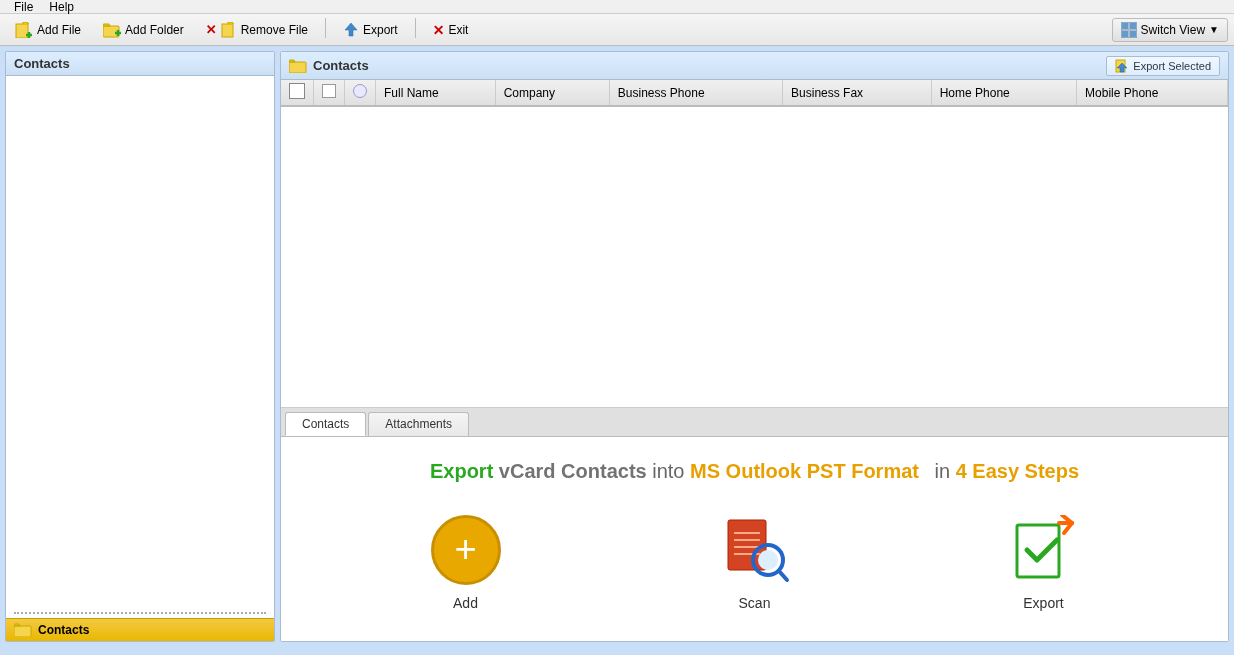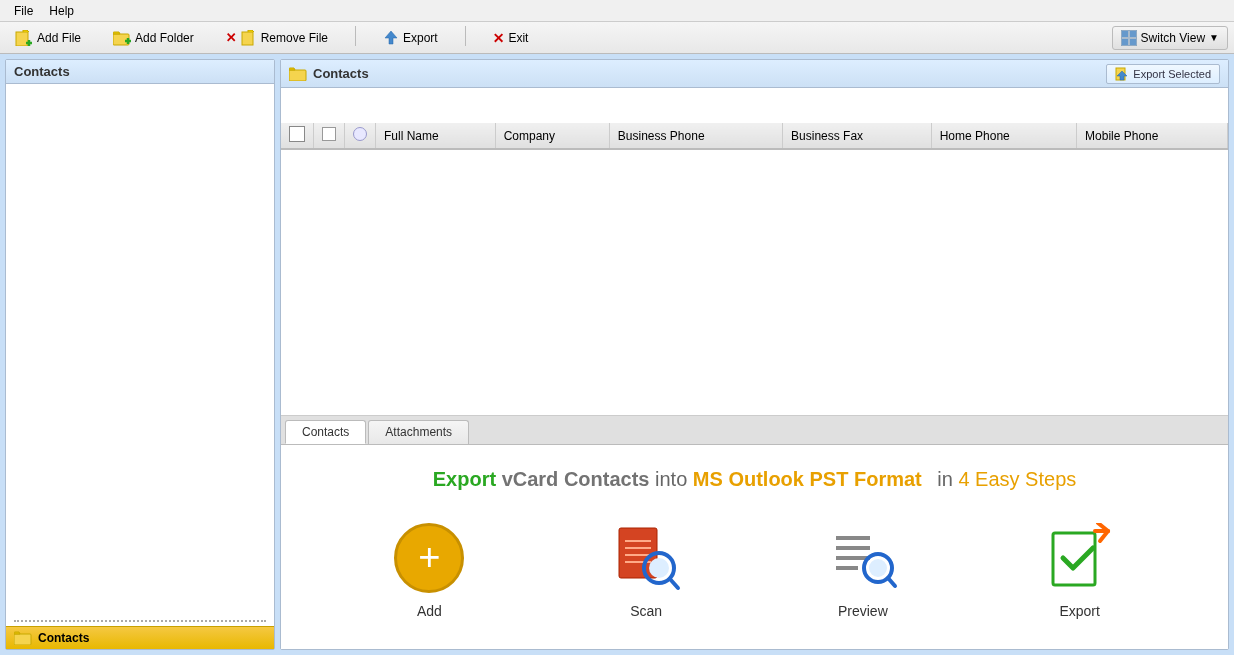--- a/index.html
+++ b/index.html
@@ -12,42 +12,42 @@
       overflow: hidden;
     }
 
     
     .menu-bar {
       background: #f0f0f0;
       border-bottom: 1px solid #ccc;
       padding: 2px 6px;
       display: flex;
       align-items: center;
-      height: 22px;
+      height: 14px;
     }
     .menu-item {
       padding: 2px 8px;
       cursor: pointer;
       font-size: 12px;
     }
 
     
     .toolbar {
       background: linear-gradient(to bottom, #f5f5f5, #e8e8e8);
       border-bottom: 1px solid #bbb;
       padding: 4px 6px;
       display: flex;
       align-items: center;
       height: 32px;
       justify-content: space-between;
     }
     .toolbar-left {
       display: flex;
       align-items: flex-start;
-      gap: 14px;
+      gap: 4px;
     }
     .toolbar-btn {
       display: flex;
       align-items: center;
       gap: 4px;
       padding: 3px 8px;
       cursor: pointer;
       font-size: 12px;
       border: 1px solid transparent;
       background: transparent;
@@ -171,21 +171,20 @@
 
     
     .table-container {
       overflow: auto;
       flex: 1;
     }
     .contacts-table {
       width: 100%;
       border-collapse: collapse;
       font-size: 12px;
-      margin-top: 35px;
     }
     .contacts-table th {
       background: linear-gradient(to bottom, #f0f0f0, #e0e0e0);
       border-right: 1px solid #ccc;
       border-bottom: 2px solid #bbb;
       padding: 3px 8px;
       text-align: left;
       font-weight: normal;
       white-space: nowrap;
       position: sticky;
@@ -472,21 +471,21 @@
         <div class="tab">Attachments</div>
       </div>
 
       <div class="steps-panel">
         <div class="steps-title">
           <span style="color:#2aa822; font-weight:bold;">Export </span>
           <span style="color:#737373; font-weight:bold;">vCard Contacts </span>
           <span style="color:#666;">into </span>
           <span style="color:#e8a000; font-weight:bold;">MS Outlook PST Format </span>
           <span style="color:#666;margin-left:10px;">in </span>
-          <span style="color:#e8a000; font-weight:normal;text-align:center;">4 Easy Steps</span>
+          <span style="color:#e8a000; font-weight:bold;text-align:center;">4 Easy Steps</span>
         </div>
 
         <div class="steps-row">
 
           <div class="step-item">
             <div class="add-icon-wrap">
               <span class="add-plus">+</span>
             </div>
             <span class="step-label">Add</span>
           </div>
@@ -503,36 +502,20 @@
                 <line x1="14" y1="39" x2="40" y2="39" stroke="#ffaa88" stroke-width="2"></line>
 
                 <circle cx="48" cy="45" r="15" fill="none" stroke="#2266cc" stroke-width="4"></circle>
                 <circle cx="48" cy="45" r="10" fill="#ddeeff" stroke="none"></circle>
                 <line x1="59" y1="56" x2="67" y2="65" stroke="#2266cc" stroke-width="4" stroke-linecap="round"></line>
               </svg>
             </div>
             <span class="step-label">Scan</span>
           </div>
 
-          <div class="step-item">
-            <div class="preview-icon-wrap">
-              <svg width="70" height="70" viewBox="0 0 70 70">
-
-                <line x1="8" y1="15" x2="42" y2="15" stroke="#888888" stroke-width="4"></line>
-                <line x1="8" y1="25" x2="42" y2="25" stroke="#888888" stroke-width="4"></line>
-                <line x1="8" y1="35" x2="42" y2="35" stroke="#888888" stroke-width="4"></line>
-                <line x1="8" y1="45" x2="30" y2="45" stroke="#888888" stroke-width="4"></line>
-
-                <circle cx="50" cy="45" r="14" fill="none" stroke="#2266cc" stroke-width="4"></circle>
-                <circle cx="50" cy="45" r="9" fill="#ddeeff" stroke="none"></circle>
-                <line x1="60" y1="55" x2="67" y2="63" stroke="#2266cc" stroke-width="4" stroke-linecap="round"></line>
-              </svg>
-            </div>
-            <span class="step-label">Preview</span>
-          </div>
 
           <div class="step-item">
             <div class="export-icon-wrap">
               <svg width="70" height="70" viewBox="0 0 70 70">
 
                 <rect x="8" y="10" width="42" height="52" rx="2" fill="white" stroke="#2aa822" stroke-width="3"></rect>
 
                 <polyline points="18,35 28,45 48,25" fill="none" stroke="#2aa822" stroke-width="5" stroke-linecap="round" stroke-linejoin="round"></polyline>
 
                 <line x1="50" y1="8" x2="63" y2="8" stroke="#ff6600" stroke-width="4" stroke-linecap="round"></line>

